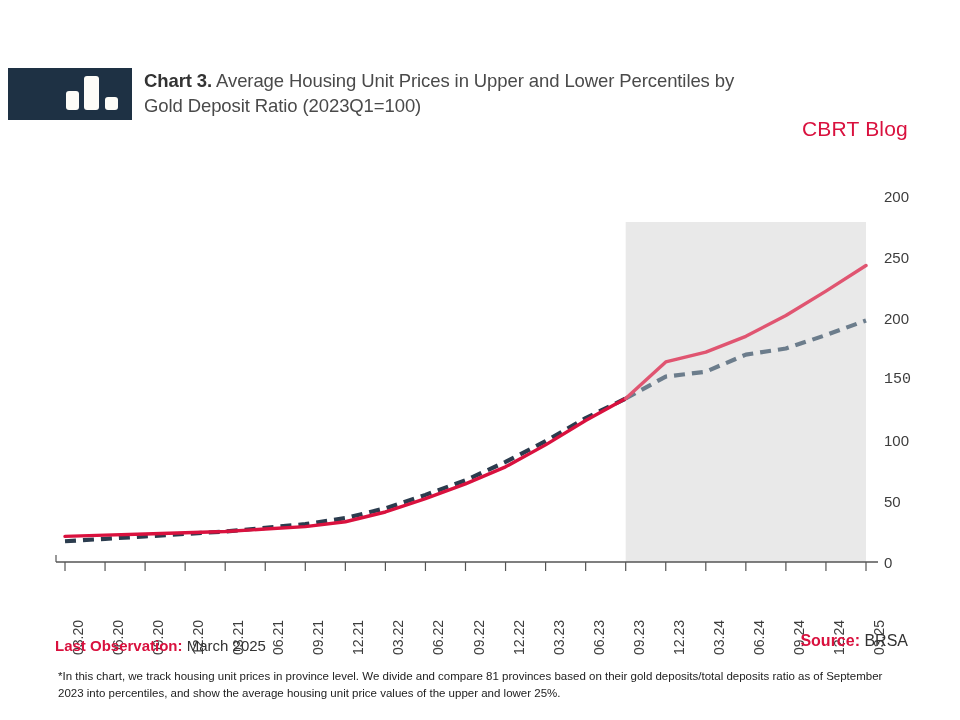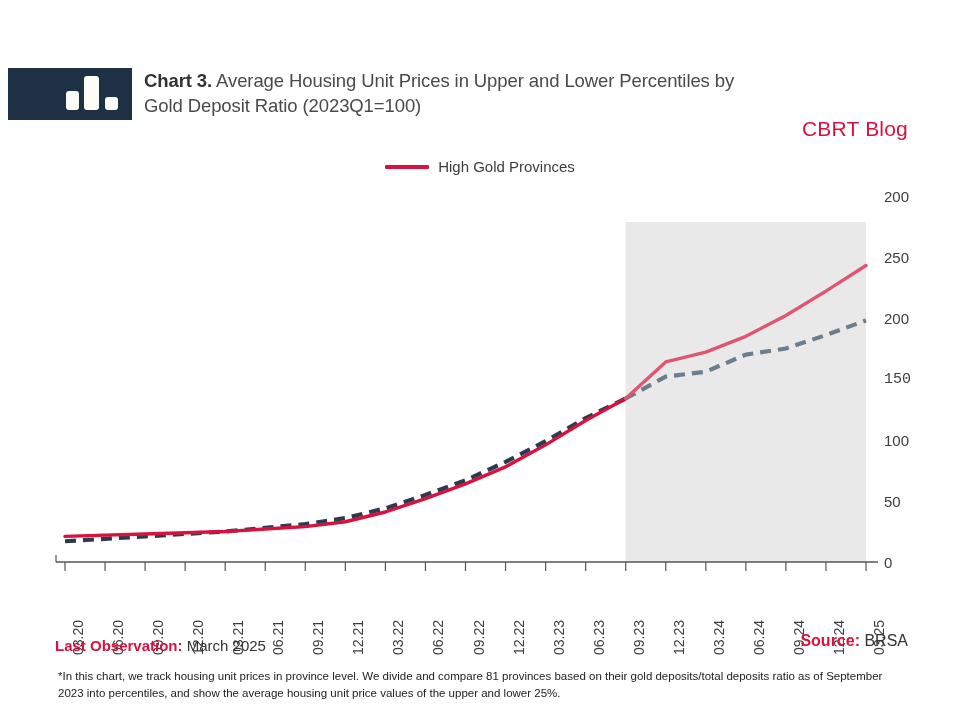--- a/index.html
+++ b/index.html
@@ -171,24 +171,20 @@
       <span class="b3"></span>
     </div>
   </div>
 
   <div class="title"><span class="chart-no">Chart 3.</span><span> Average Housing Unit Prices in Upper and Lower Percentiles by Gold Deposit Ratio (2023Q1=100)</span></div>
 
   <div class="blog-tag">CBRT Blog</div>
 </div>
 
 <div class="legend">
-  <div class="legend-item">
-    <span class="swatch-solid"></span>
-    <span>High Gold Provinces</span>
-  </div>
 </div>
 
 <svg class="plot" id="plot-svg" viewBox="0 0 960 720">
     <rect x="625.6999999999999" y="222" width="240.30000000000007" height="340" fill="#e9e9e9"></rect>
     <line x1="56" y1="562" x2="878" y2="562" stroke="#555555" stroke-width="1.4"></line>
     <line x1="65" y1="562" x2="65" y2="571" stroke="#555555" stroke-width="1.2"></line>
     <line x1="105.05000000000001" y1="562" x2="105.05000000000001" y2="571" stroke="#555555" stroke-width="1.2"></line>
     <line x1="145.10000000000002" y1="562" x2="145.10000000000002" y2="571" stroke="#555555" stroke-width="1.2"></line>
     <line x1="185.14999999999998" y1="562" x2="185.14999999999998" y2="571" stroke="#555555" stroke-width="1.2"></line>
     <line x1="225.20000000000002" y1="562" x2="225.20000000000002" y2="571" stroke="#555555" stroke-width="1.2"></line>

